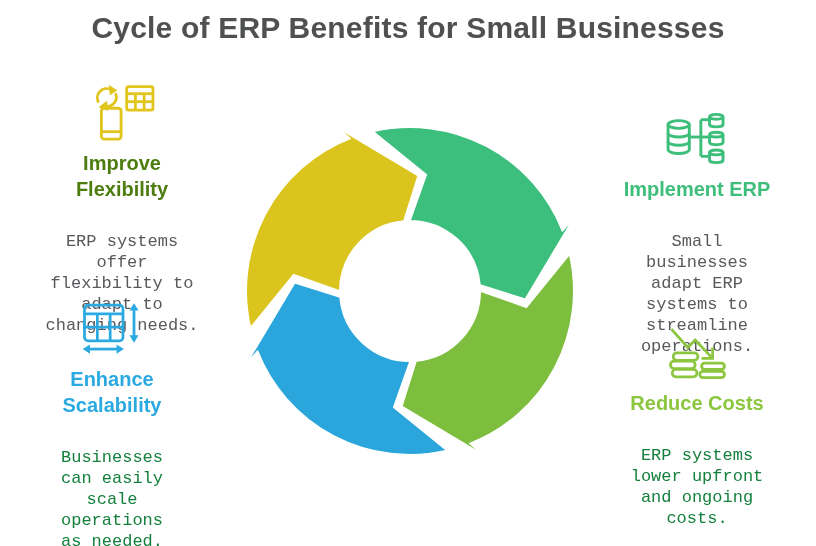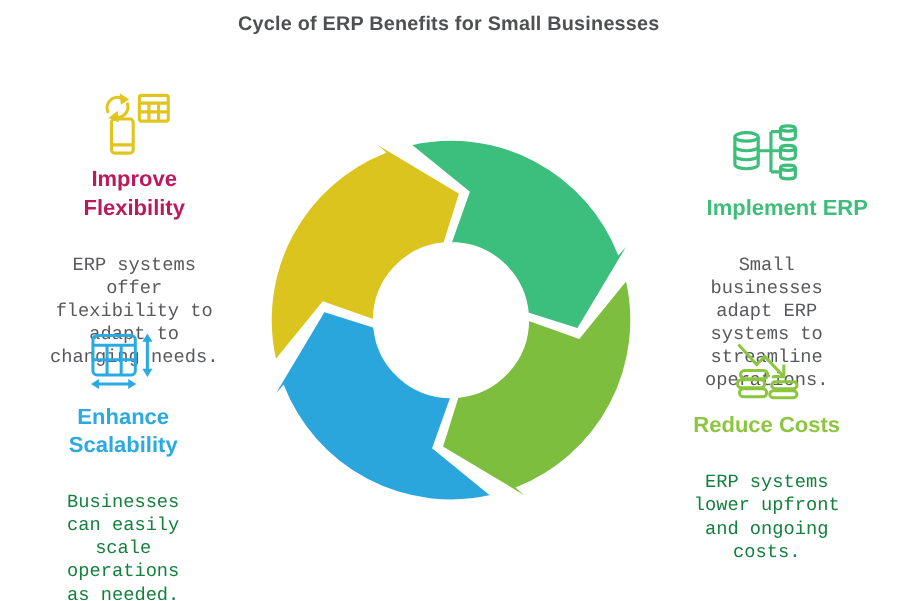--- a/index.html
+++ b/index.html
@@ -2,28 +2,28 @@
 <html><head>
 <meta charset="utf-8">
 <style>
   html,body { margin:0; padding:0; background:#ffffff; }
   .canvas {
     position:relative; width:816px; height:546px; background:#ffffff;
     font-family:"Liberation Sans", sans-serif; overflow:hidden;
   }
   .title {
     position:absolute; top:11px; left:0; width:100%;
-    text-align:center; font-size:18px; font-weight:700; letter-spacing:0.2px;
+    text-align:center; font-size:30px; font-weight:700; letter-spacing:0.2px;
     margin:0;
   }
   .block { position:absolute; width:184px; text-align:center; }
   .b1 { left:30px;  top:80px;  }
   .b2 { left:605px; top:106px; }
   .b3 { left:20px;  top:296px; }
-  .b4 { left:605px; top:304px; }
+  .b4 { left:605px; top:320px; }
   .icon { height:64px; display:flex; align-items:center; justify-content:center; }
   .icon svg { display:block; }
   .block h2 { margin:6px auto 0; font-size:20px; line-height:26px; font-weight:700; }
   .b1 h2, .b3 h2 { max-width:132px; }
   .block p { margin:29px auto 0; font-size:17px; line-height:21px;font-family:Liberation Mono, monospace; }
   .b1 p { max-width:162px; }
   .b2 p { max-width:152px; }
   .b3 p { max-width:128px; }
   .b4 p { max-width:158px; }
   .cycle { position:absolute; left:227px; top:108px; }
@@ -56,21 +56,21 @@
         <line x1="41" y1="12.5" x2="69" y2="12.5"></line>
         <line x1="41" y1="21" x2="69" y2="21"></line>
         <line x1="50.3" y1="12.5" x2="50.3" y2="30"></line>
         <line x1="59.6" y1="12.5" x2="59.6" y2="30"></line>
         <path d="M 11 22 A 10 10 0 0 1 24 8"></path>
         <polygon points="22,3 31,9 23,14" fill="currentColor" stroke="none"></polygon>
         <path d="M 29 12 A 10 10 0 0 1 18 26"></path>
         <polygon points="20,20 11,27 21,31" fill="currentColor" stroke="none"></polygon>
       </svg>
     </div>
-    <h2 style="color: #be185d;">Improve Flexibility</h2>
+    <h2 style="color: #4d7c0f;">Improve Flexibility</h2>
     <p style="color: rgb(88, 89, 92);">ERP systems offer flexibility to adapt to changing needs.</p>
   </div>
 
   <div class="block b2">
     <div class="icon" style="color: rgb(61, 190, 123);">
       <svg width="70" height="54" viewBox="0 0 72 56" fill="none" stroke="currentColor" stroke-width="3">
         <ellipse cx="17" cy="14" rx="11" ry="4"></ellipse>
         <path d="M 6 14 V 40 A 11 4 0 0 0 28 40 V 14"></path>
         <path d="M 6 23 A 11 4 0 0 0 28 23"></path>
         <path d="M 6 31.5 A 11 4 0 0 0 28 31.5"></path>
@@ -79,21 +79,21 @@
         <path d="M 40 9 H 49"></path>
         <path d="M 40 47 H 49"></path>
         <ellipse cx="56" cy="6" rx="7" ry="2.5"></ellipse>
         <path d="M 49 6 V 14 A 7 2.5 0 0 0 63 14 V 6"></path>
         <ellipse cx="56" cy="24.5" rx="7" ry="2.5"></ellipse>
         <path d="M 49 24.5 V 32.5 A 7 2.5 0 0 0 63 32.5 V 24.5"></path>
         <ellipse cx="56" cy="43" rx="7" ry="2.5"></ellipse>
         <path d="M 49 43 V 51 A 7 2.5 0 0 0 63 51 V 43"></path>
       </svg>
     </div>
-    <h2 style="color: rgb(61, 190, 123); text-align: right;">Implement ERP</h2>
+    <h2 style="color: rgb(61, 190, 123);">Implement ERP</h2>
     <p style="color: rgb(88, 89, 92);">Small businesses adapt ERP systems to streamline operations.</p>
   </div>
 
   <div class="block b3">
     <div class="icon" style="color: rgb(43, 170, 226);">
       <svg width="66" height="56" viewBox="0 0 72 60" fill="none" stroke="currentColor" stroke-width="3">
         <rect x="6" y="5" width="42" height="39" rx="4"></rect>
         <line x1="6" y1="14.5" x2="48" y2="14.5"></line>
         <line x1="6" y1="29" x2="48" y2="29"></line>
         <line x1="20" y1="14.5" x2="20" y2="44"></line>

